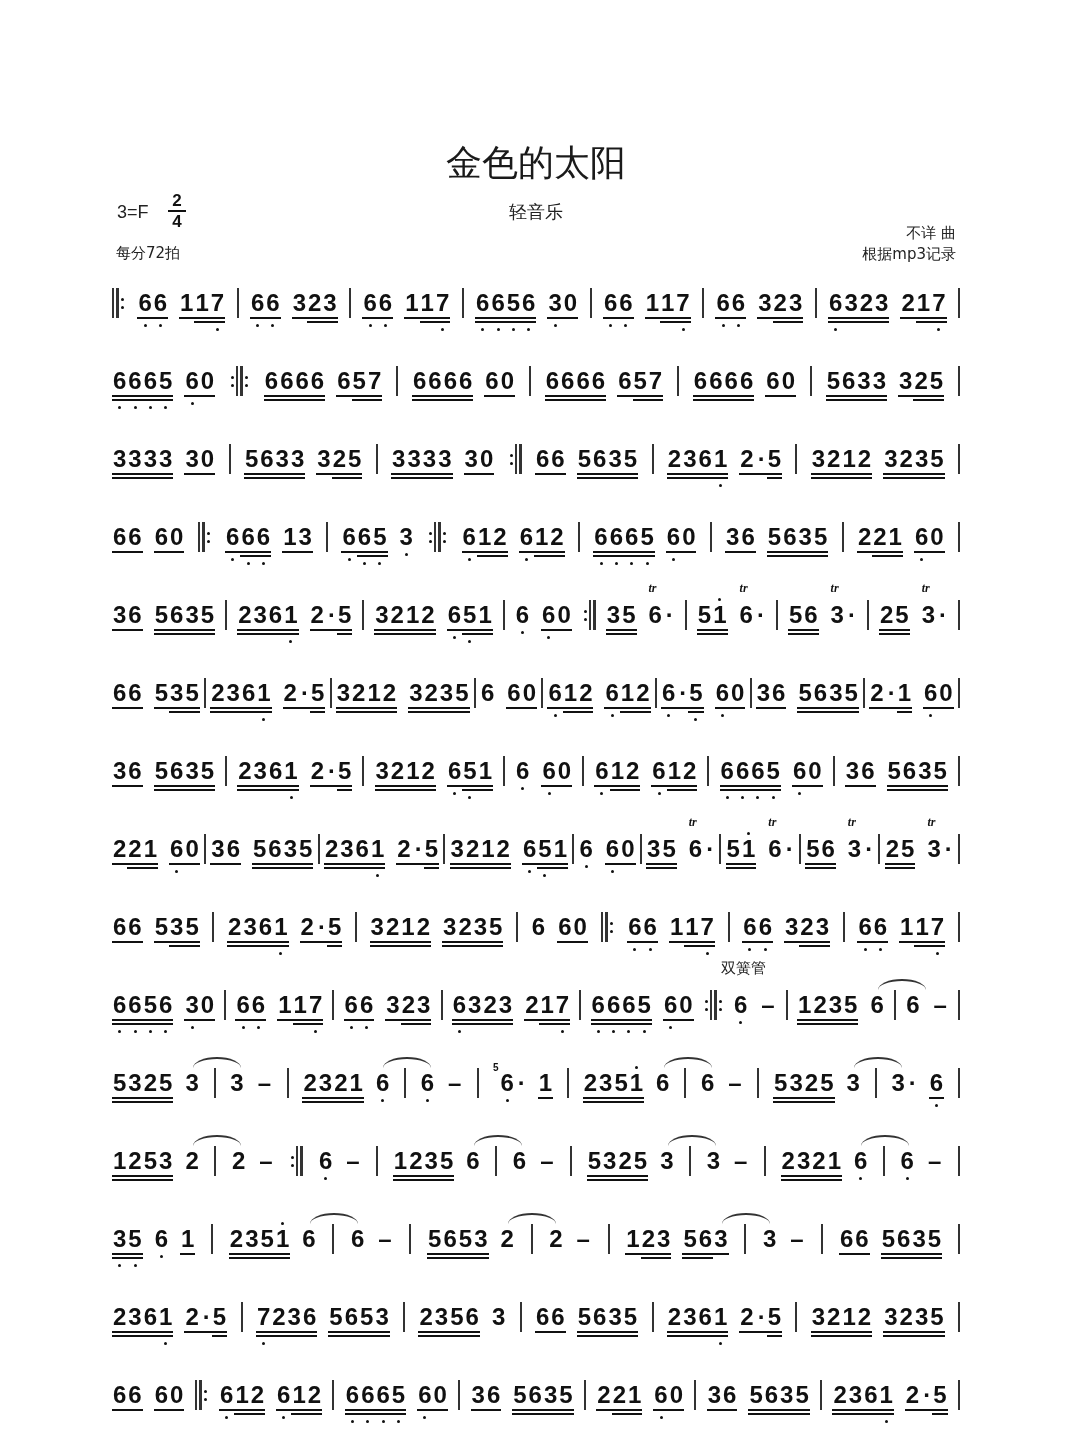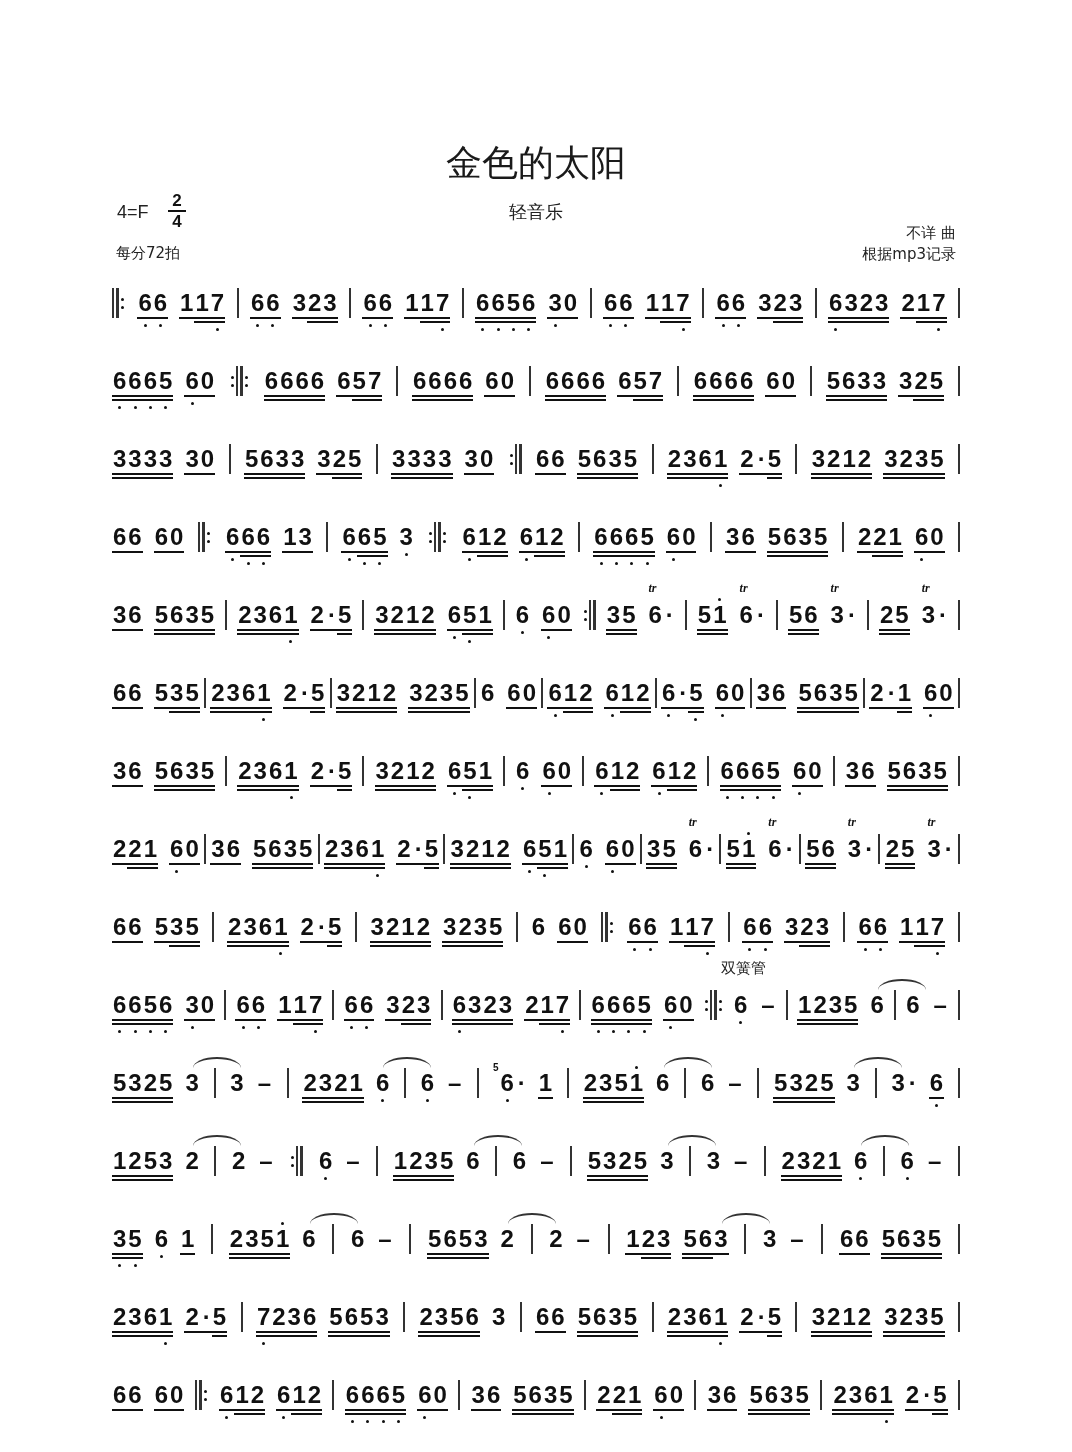--- a/index.html
+++ b/index.html
@@ -37,21 +37,21 @@
   .bar .colon::before, .bar .colon::after { content:""; position:absolute; left:0; width:3px; height:3px; border-radius:50%; background:#111; }
   .bar .colon::before { top:10px; }
   .bar .colon::after { top:18px; }
 </style>
 </head>
 <body>
 
 <div>
   <div class="title">金色的太阳</div>
   <div class="genre">轻音乐</div>
-  <div class="key">4=F</div>
+  <div class="key">3=F</div>
   <div class="timesig">
     <span class="num">2</span>
     <span class="den">4</span>
   </div>
   <div class="tempo">每分72拍</div>
   <div class="composer">不详 曲</div>
   <div class="source">根据mp3记录</div>
 </div>
 
 <div id="score">

